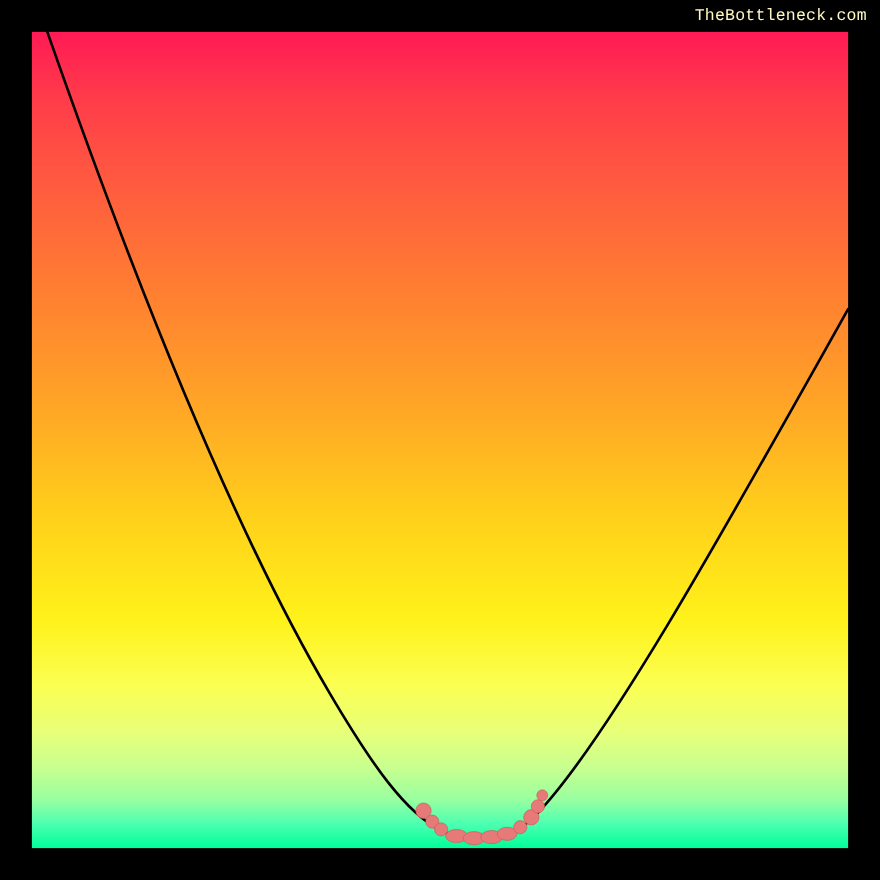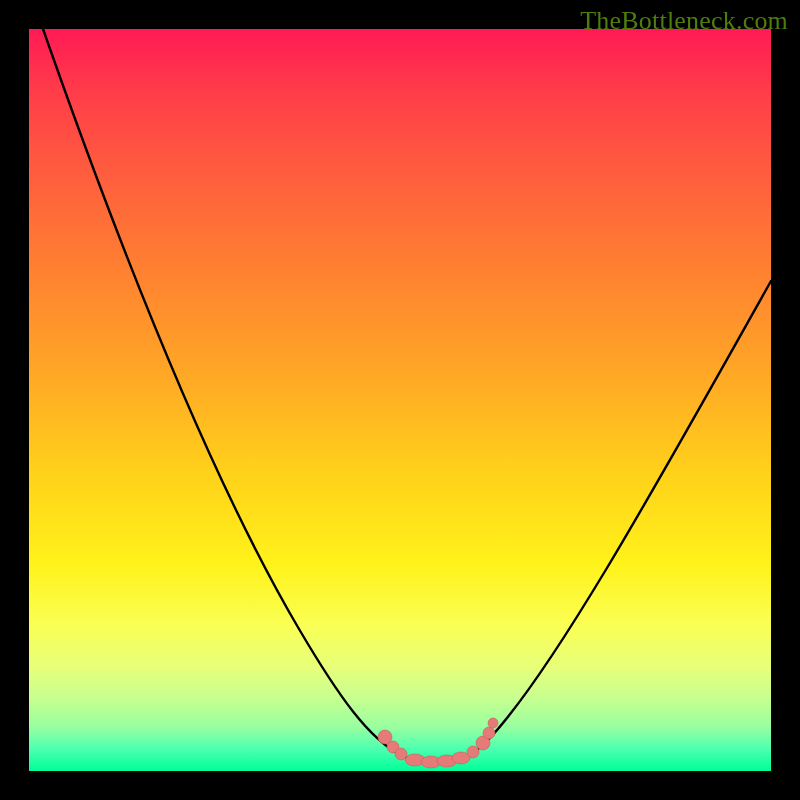--- a/index.html
+++ b/index.html
@@ -40,25 +40,25 @@
       #c9ff8f 90%,
       #9affa0 94%,
       #4dffb0 97%,
       #00ff99 100%
     );
   }
   .watermark {
     position: absolute;
     top: 6px;
     right: 12px;
-    color: #4d7c0f;
-    font-size: 26px;
+    color: #fef9c3;
+    font-size: 15px;
     font-weight: 500;
     letter-spacing: 0.2px;
-    font-family: Liberation Serif, serif;
+    font-family: Liberation Mono, monospace;
   }
   svg.curve-layer {
     position: absolute;
     left: 29px;
     top: 29px;
     width: 742px;
     height: 742px;
     overflow: visible;
   }
   .bottom-blobs {

